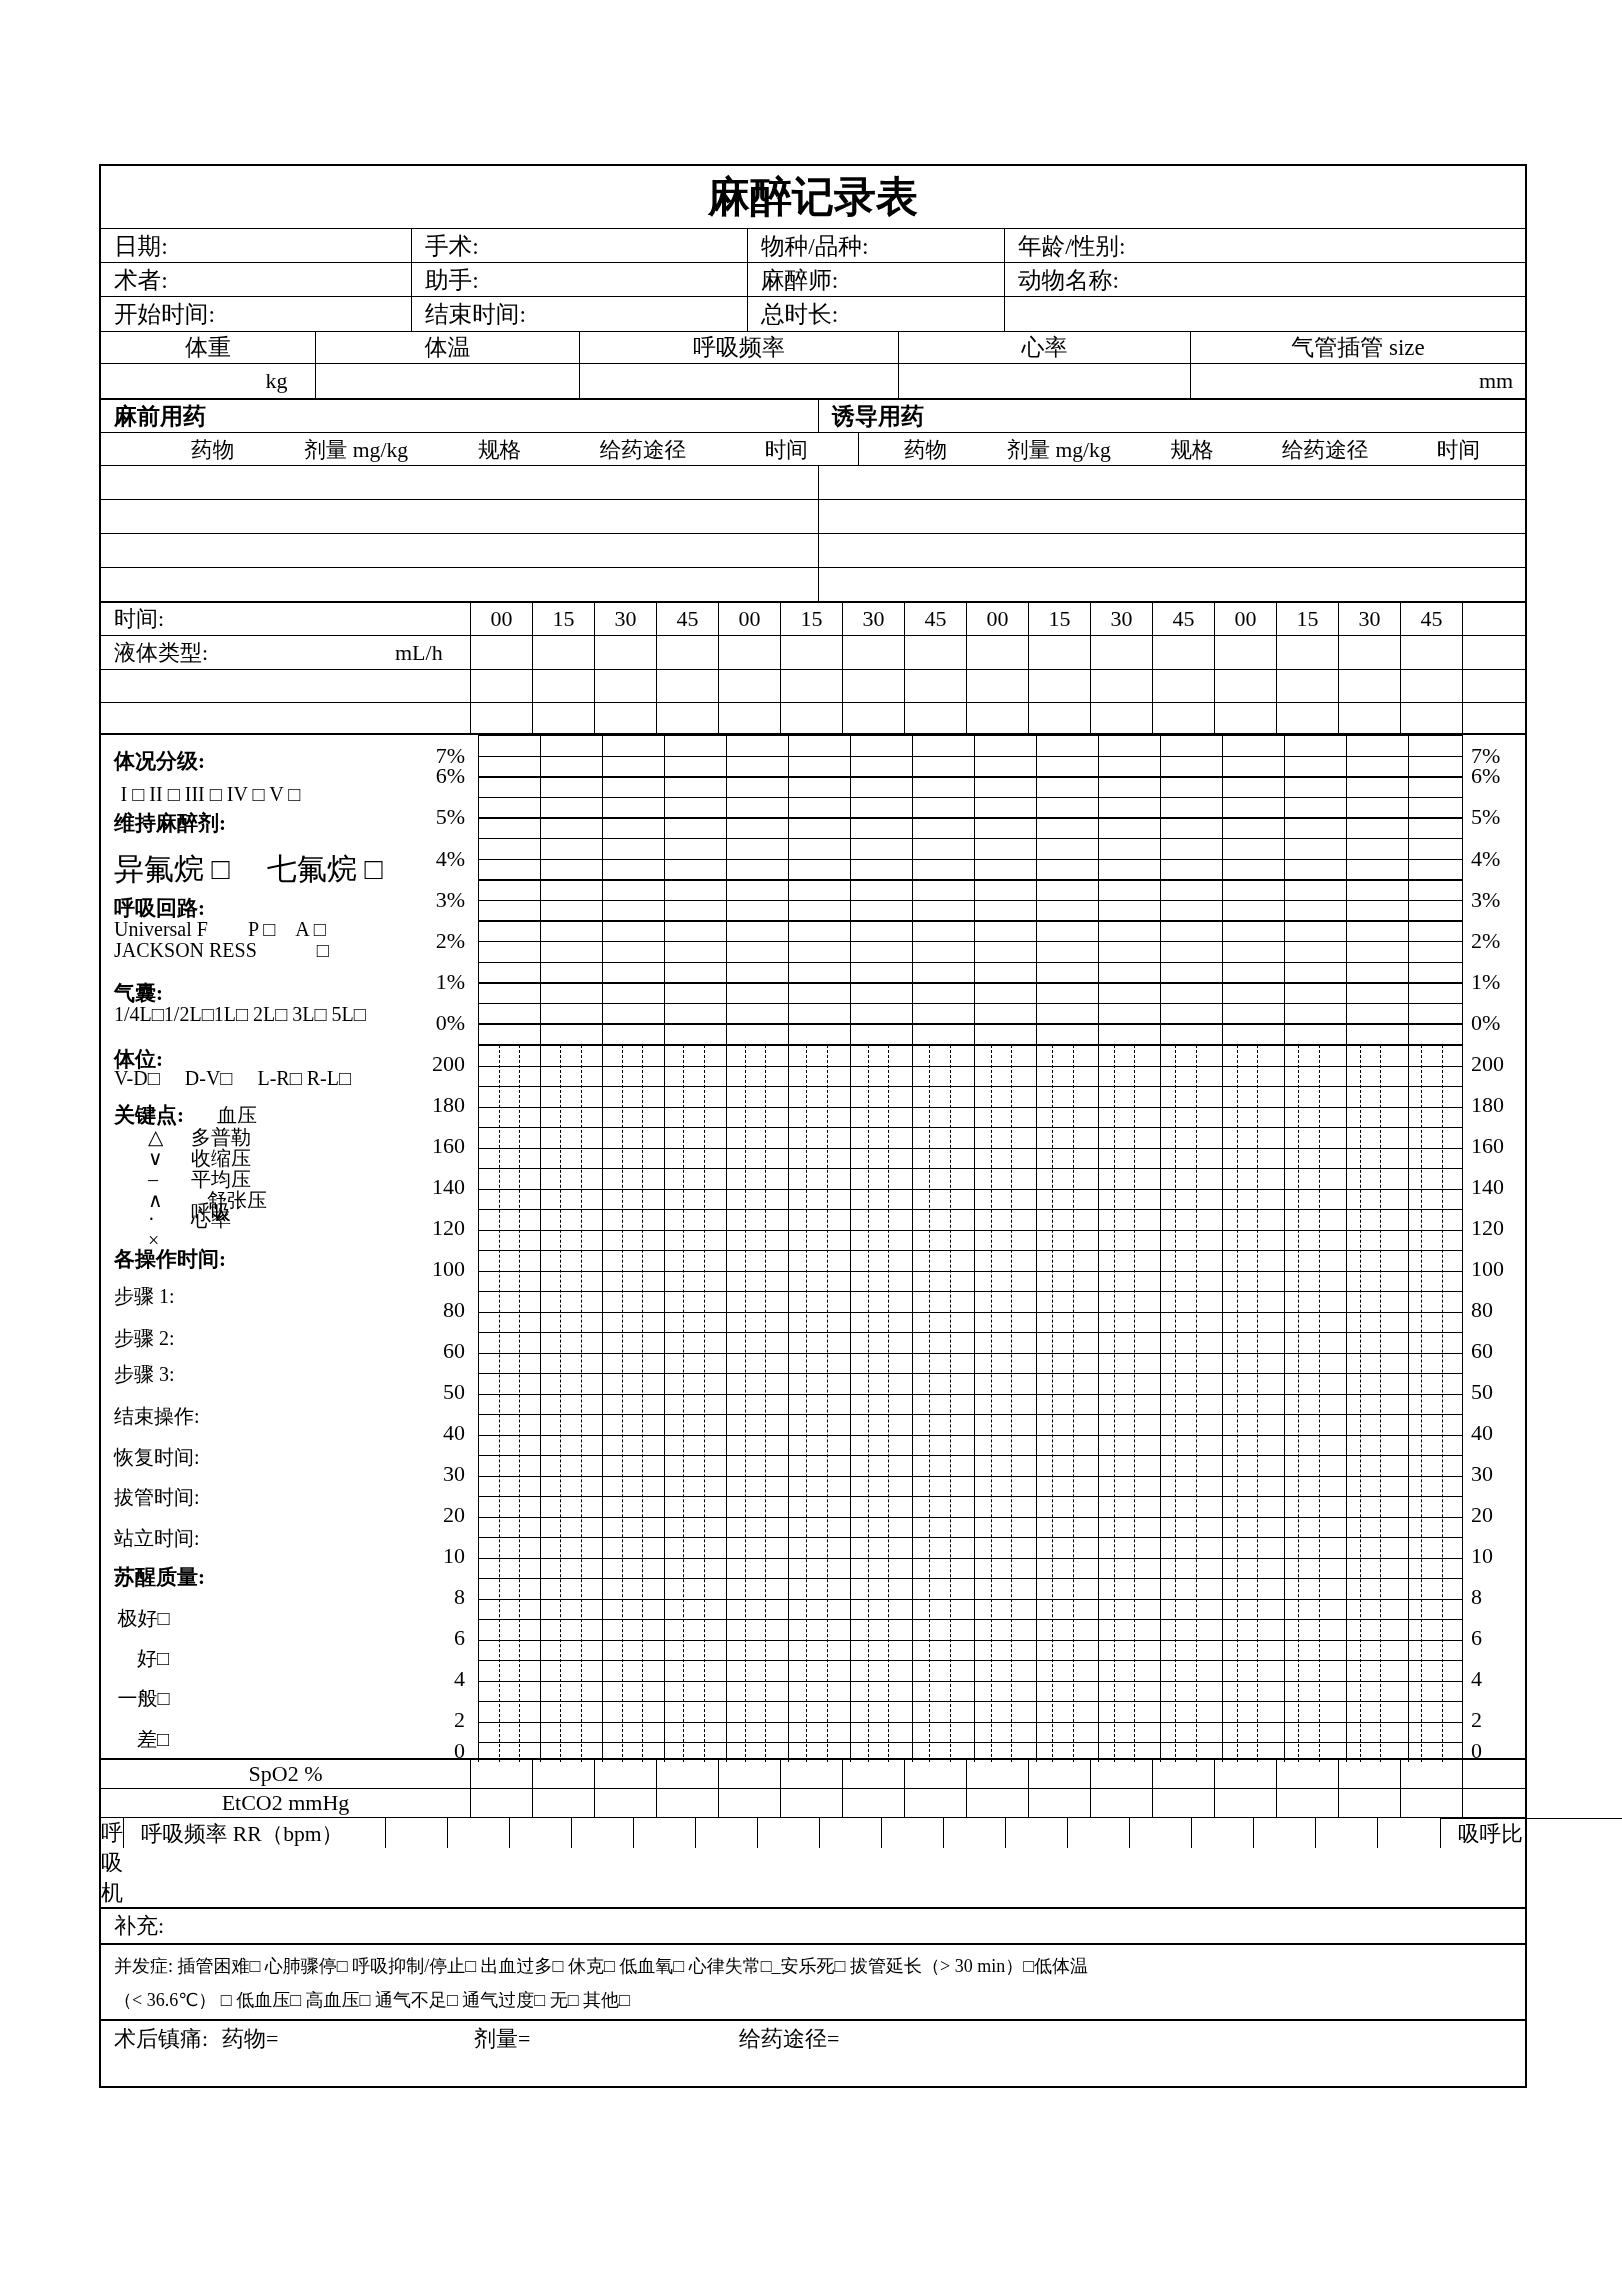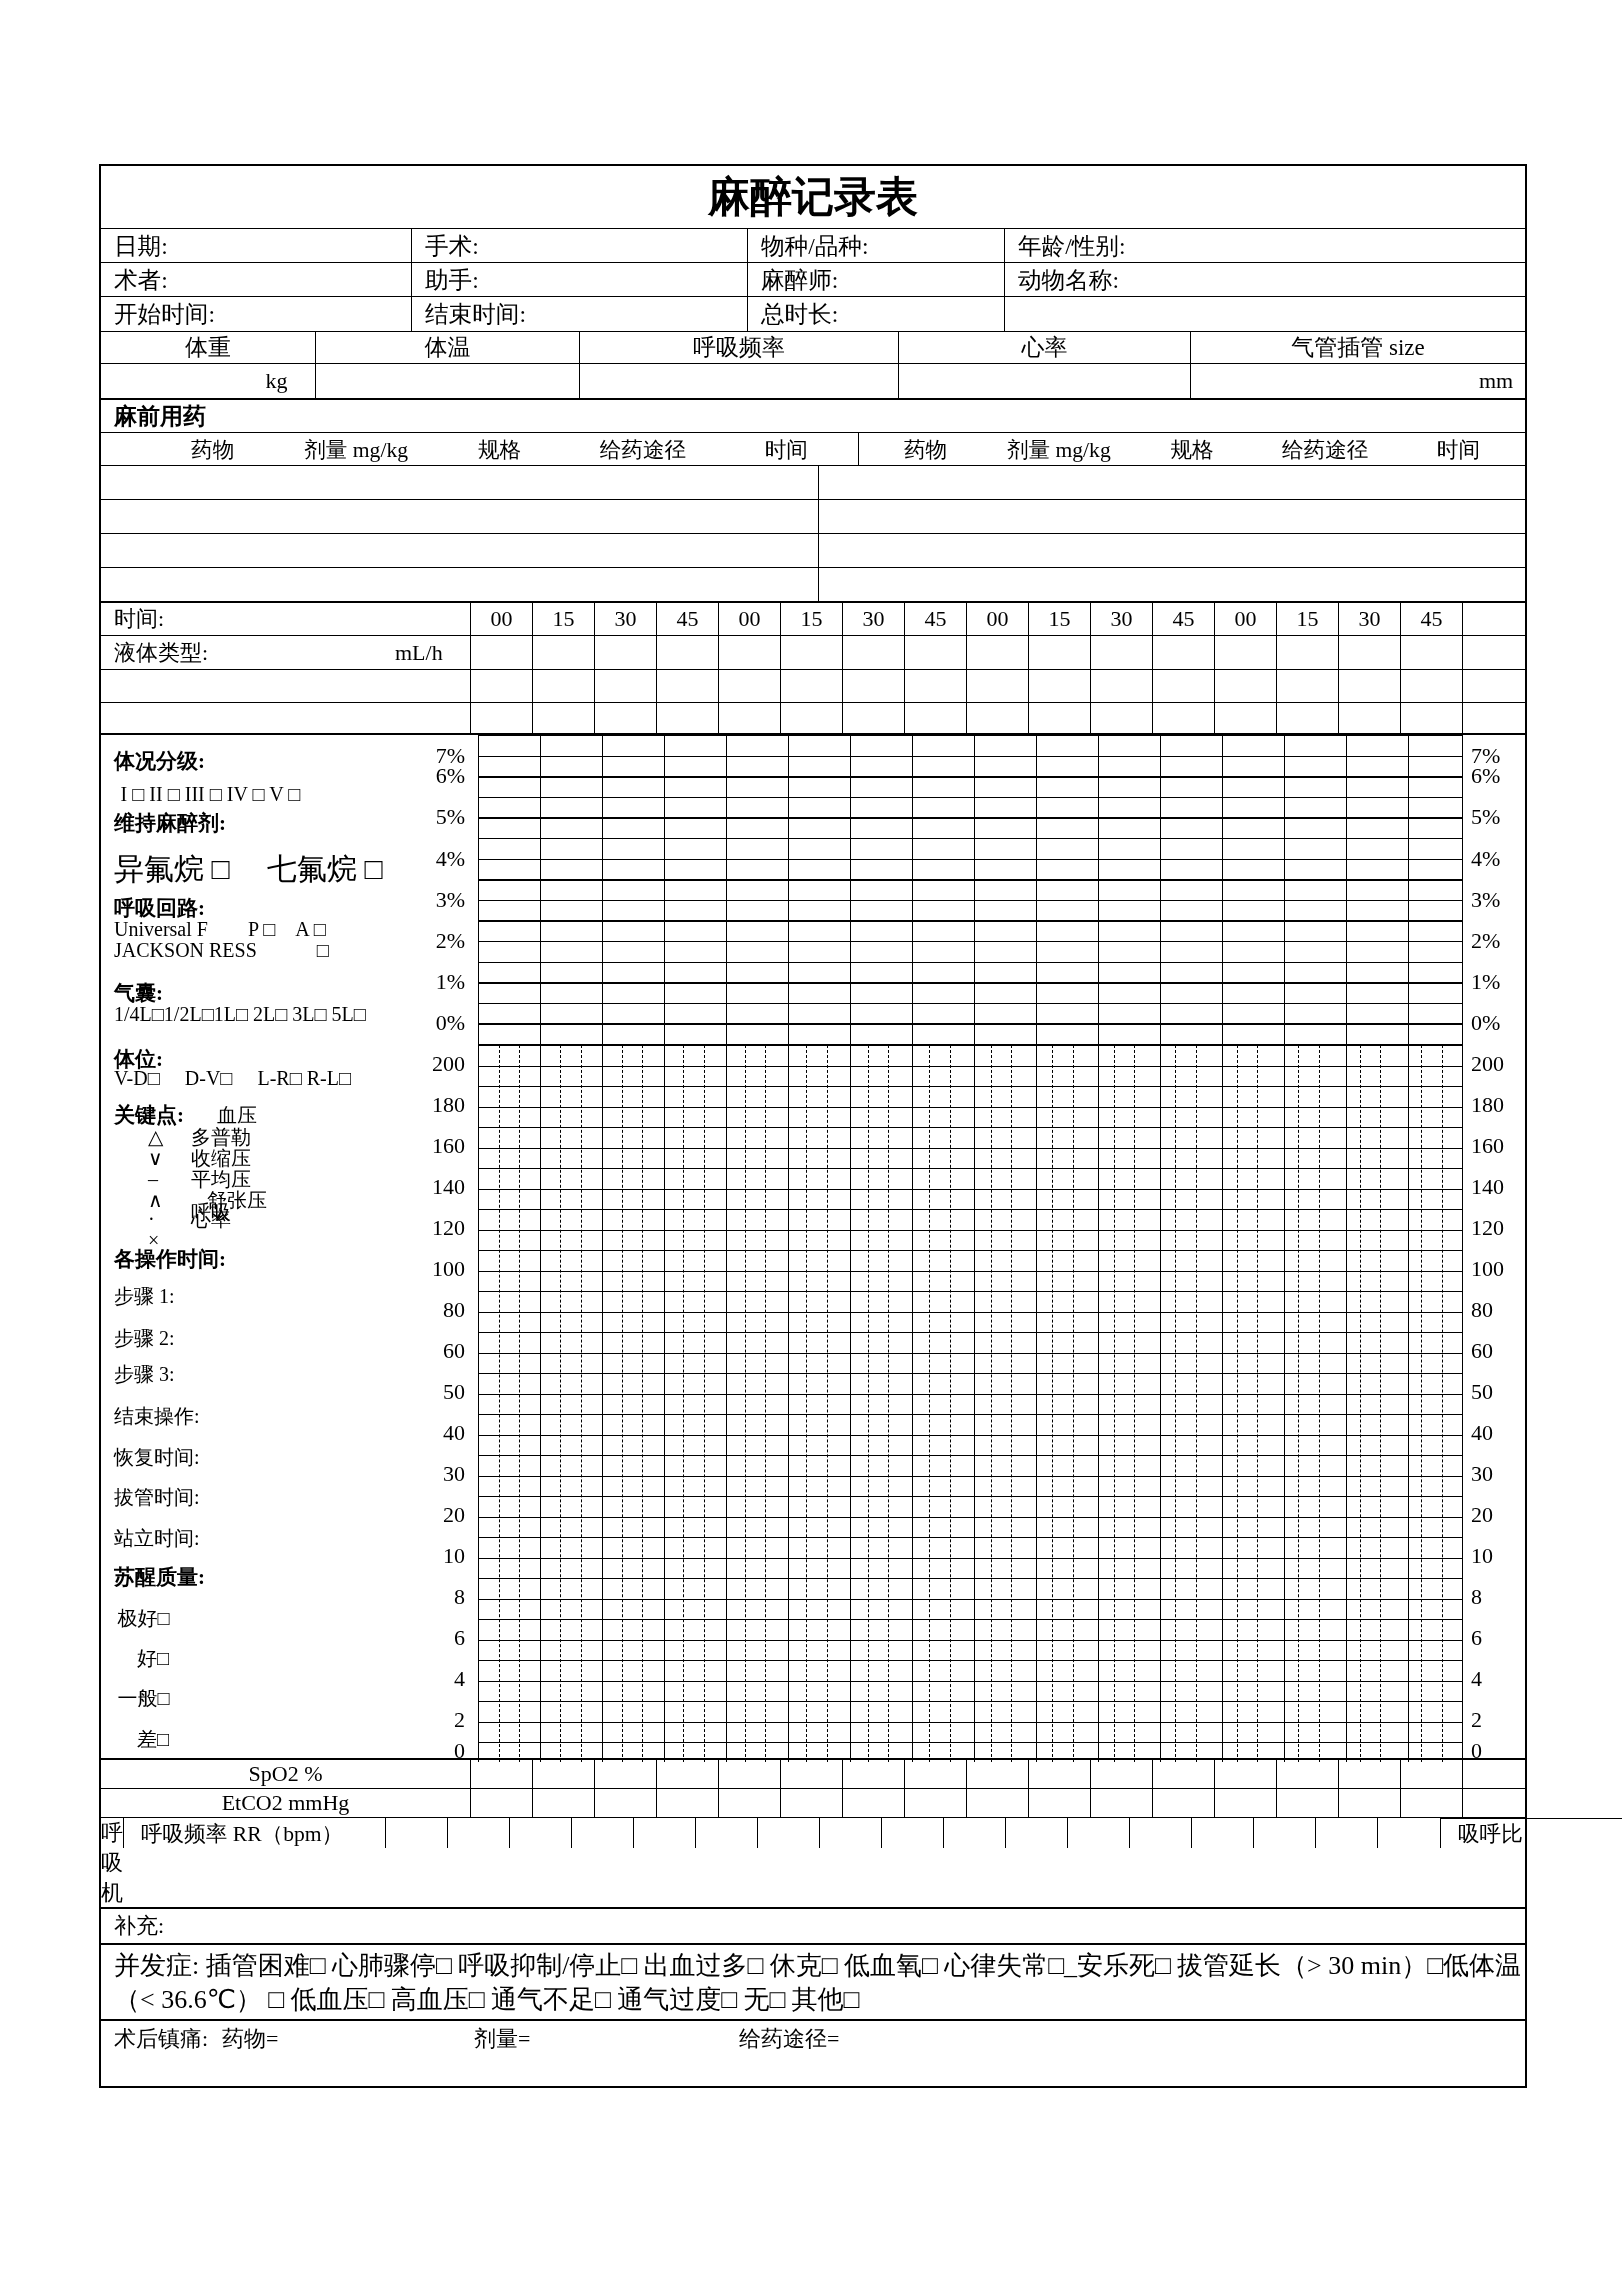--- a/index.html
+++ b/index.html
@@ -53,21 +53,21 @@
   .ventleft{width:115px;display:flex;align-items:center;justify-content:center;font-size:22px;box-sizing:border-box;}
   .ventrows{flex:1;display:flex;}
   .ventrow{display:flex;height:30px;border-top:1.3px solid #000;box-sizing:border-box;font-size:21.6px;}
   .ventrow.first{border-top:none;}
   .ventrow.h45{height:29.4px;}
   .ventlabel{width:262px;display:flex;align-items:center;padding-left:17px;box-sizing:border-box;border-left:1.3px solid #000;}
   .gcells{display:flex;height:100%;flex:1;}
   .gcell{width:62px;height:100%;box-sizing:border-box;border-left:1.3px solid #000;display:flex;align-items:center;justify-content:center;}
   .gcell.rcol{width:63px;}
   .suprow{height:36px;font-size:22px;align-items:center;}
-  .comprow{height:76px;font-size:26px;display:block;padding:3.9px 0 0 13px;box-sizing:border-box;line-height:34px;white-space:nowrap;overflow:hidden;}
+  .comprow{height:76px;font-size:18px;display:block;padding:3.9px 0 0 13px;box-sizing:border-box;line-height:34px;white-space:nowrap;overflow:hidden;}
   .postrow{height:37px;font-size:22px;}
   .pabs{position:absolute;top:50%;transform:translateY(-50%);white-space:nowrap;}
 </style>
 </head>
 <body>
 
 <div class="page">
 <div class="form">
 
   <div class="row title-row first">
@@ -143,20 +143,23 @@
     <div class="cell bl" style="width:319px"></div>
     <div class="cell bl" style="width:292px"></div>
     <div class="cell bl right" style="flex:1;padding-right:11.8px">
           <span>mm</span>
         </div>
   </div>
 
   <div class="row medt thick">
     <div class="cell padl" style="width:717px">
           <span>麻前用药</span>
+        </div>
+    <div class="cell bl padl" style="flex:1">
+          <span>诱导用药</span>
         </div>
   </div>
 
   <div class="row medc">
     <div class="medhalf" style="width:717px" id="premed-cols">
           <div class="hcol">药物</div>
           <div class="hcol">剂量 mg/kg</div>
           <div class="hcol">规格</div>
           <div class="hcol">给药途径</div>
           <div class="hcol">时间</div>

